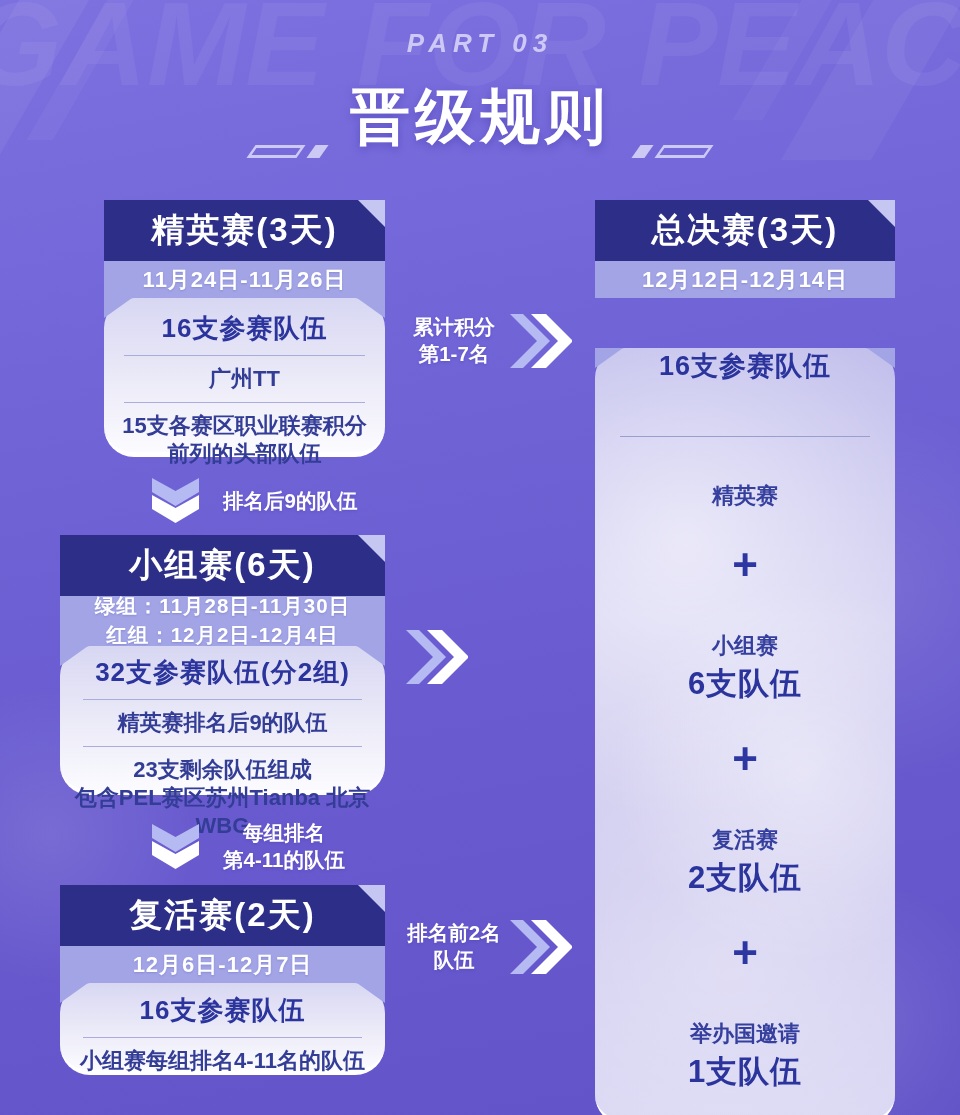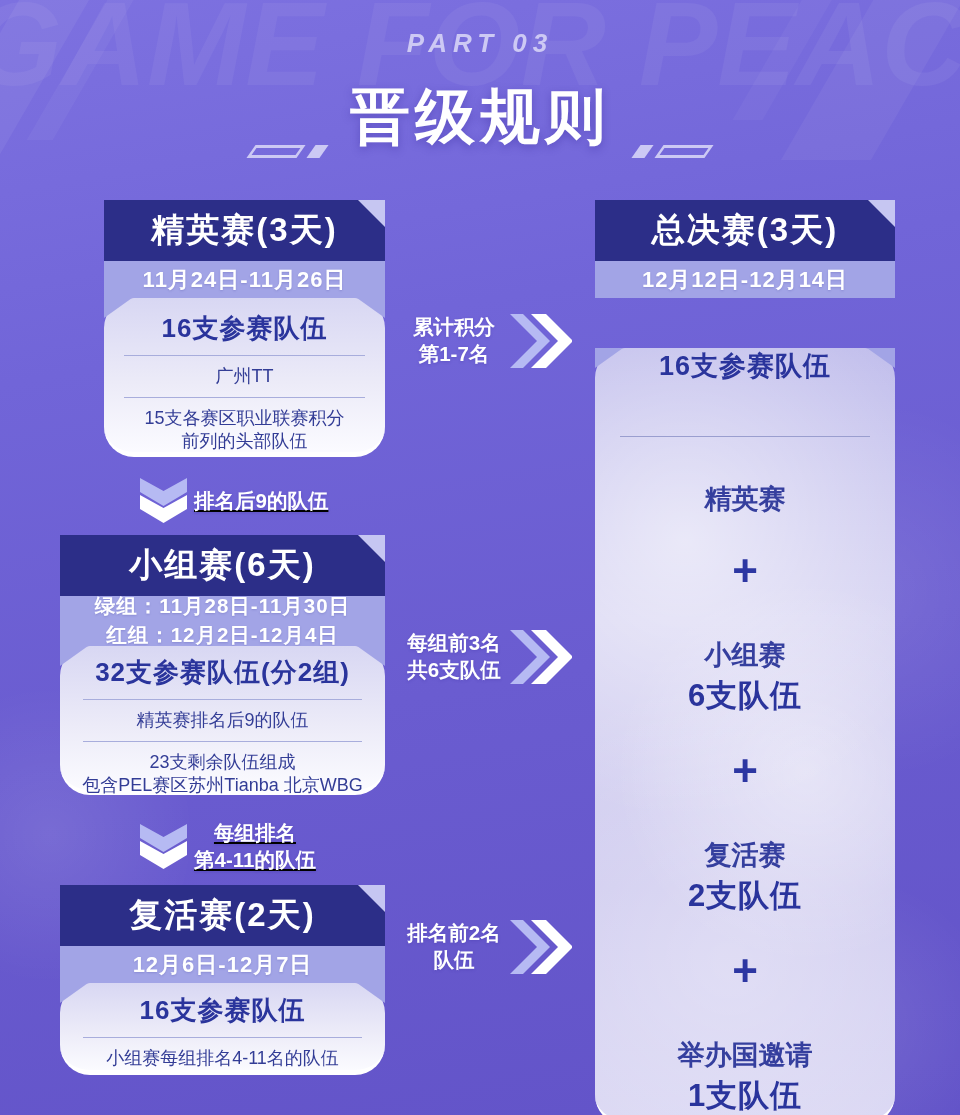--- a/index.html
+++ b/index.html
@@ -83,49 +83,49 @@
   .c-body::after {
     content:""; position:absolute; top:0; right:0; width:0; height:0;
     border-top:20px solid #a2a4e6; border-left:28px solid transparent;
   }
   .card-elite   .c-body { height:159px; }
   .card-group   .c-body { height:149px; padding-top:9px; }
   .card-revival .c-body { height:92px;  padding-top:10px; }
 
   .c-headline { font-size:26px; font-weight:900; color:#2a349c; letter-spacing:1px; }
   .c-div { border:none; border-top:1.5px solid #a8addc; width:86%; margin:9px auto; }
-  .c-row { font-size:18px; font-weight:400; color:#333d96; line-height:1.28; }
+  .c-row { font-size:22px; font-weight:700; color:#333d96; line-height:1.28; }
 
   
   .card-finals .c-body {
     height:777px; padding-top:0;
     background:
       radial-gradient(circle at 30% 25%, rgba(255,255,255,0.55), rgba(255,255,255,0) 45%),
       radial-gradient(circle at 70% 55%, rgba(255,255,255,0.4), rgba(255,255,255,0) 40%),
       radial-gradient(circle at 45% 80%, rgba(255,255,255,0.3), rgba(255,255,255,0) 45%),
       linear-gradient(180deg,#c1beec 0%,#d6d3f2 35%,#cfcbef 70%,#d9d6f3 100%);
   }
   .f-teams { margin-top:50px; font-size:27px; font-weight:900; color:#2a349c; letter-spacing:1px; }
   .f-div { border:none; border-top:1.5px solid #9a9ecf; width:250px; margin:52px auto 0; }
-  .f-label { margin-top:44px; font-size:27px; font-weight:700; color:#353f9e; }
+  .f-label { margin-top:44px; font-size:22px; font-weight:700; color:#353f9e; }
   .f-count { margin-top:2px; font-size:31px; font-weight:900; color:#2a349c; letter-spacing:1px; }
   .f-plus  { margin-top:32px; font-size:44px; font-weight:700; color:#2d37a2; line-height:1; }
 
   
   .flow { position:absolute; left:406px; display:flex; align-items:center; gap:8px; }
   .flow-1 { top:314px; }
   .flow-2 { top:630px; }
   .flow-3 { top:920px; }
   .flow-label {
     width:96px; text-align:center; color:#ffffff; font-weight:800;
     font-size:20.5px; line-height:1.3; text-shadow:0 1px 3px rgba(60,45,160,0.3);
   }
 
   
-  .down { position:absolute; left:140px; display:flex; align-items:center; gap:7px;text-decoration:underline; }
+  .down { position:absolute; left:152px; display:flex; align-items:center; gap:24px; }
   .down-1 { top:478px; }
   .down-2 { top:820px; }
   .down-label {
     color:#ffffff; font-weight:800; font-size:20.5px; line-height:1.3;
     text-align:center; text-shadow:0 1px 3px rgba(60,45,160,0.3);
   }
   .icon-wrap { display:inline-flex; }
 </style>
 </head>
 <body>
@@ -271,24 +271,20 @@
     </div>
     <span class="icon-wrap">
       <svg width="62" height="54" viewBox="0 0 62 54">
         <path d="M0,0 L13,0 L40,27 L13,54 L0,54 L27,27 Z" fill="#b6baf3"></path>
         <path d="M21,0 L36,0 L63,27 L36,54 L21,54 L48,27 Z" fill="#ffffff"></path>
       </svg>
     </span>
   </div>
 
   <div class="flow flow-2">
-    <div class="flow-label">
-      <span>每组前3名</span><br>
-      <span>共6支队伍</span>
-    </div>
     <span class="icon-wrap">
       <svg width="62" height="54" viewBox="0 0 62 54">
         <path d="M0,0 L13,0 L40,27 L13,54 L0,54 L27,27 Z" fill="#b6baf3"></path>
         <path d="M21,0 L36,0 L63,27 L36,54 L21,54 L48,27 Z" fill="#ffffff"></path>
       </svg>
     </span>
   </div>
 
   <div class="flow flow-3">
     <div class="flow-label">

